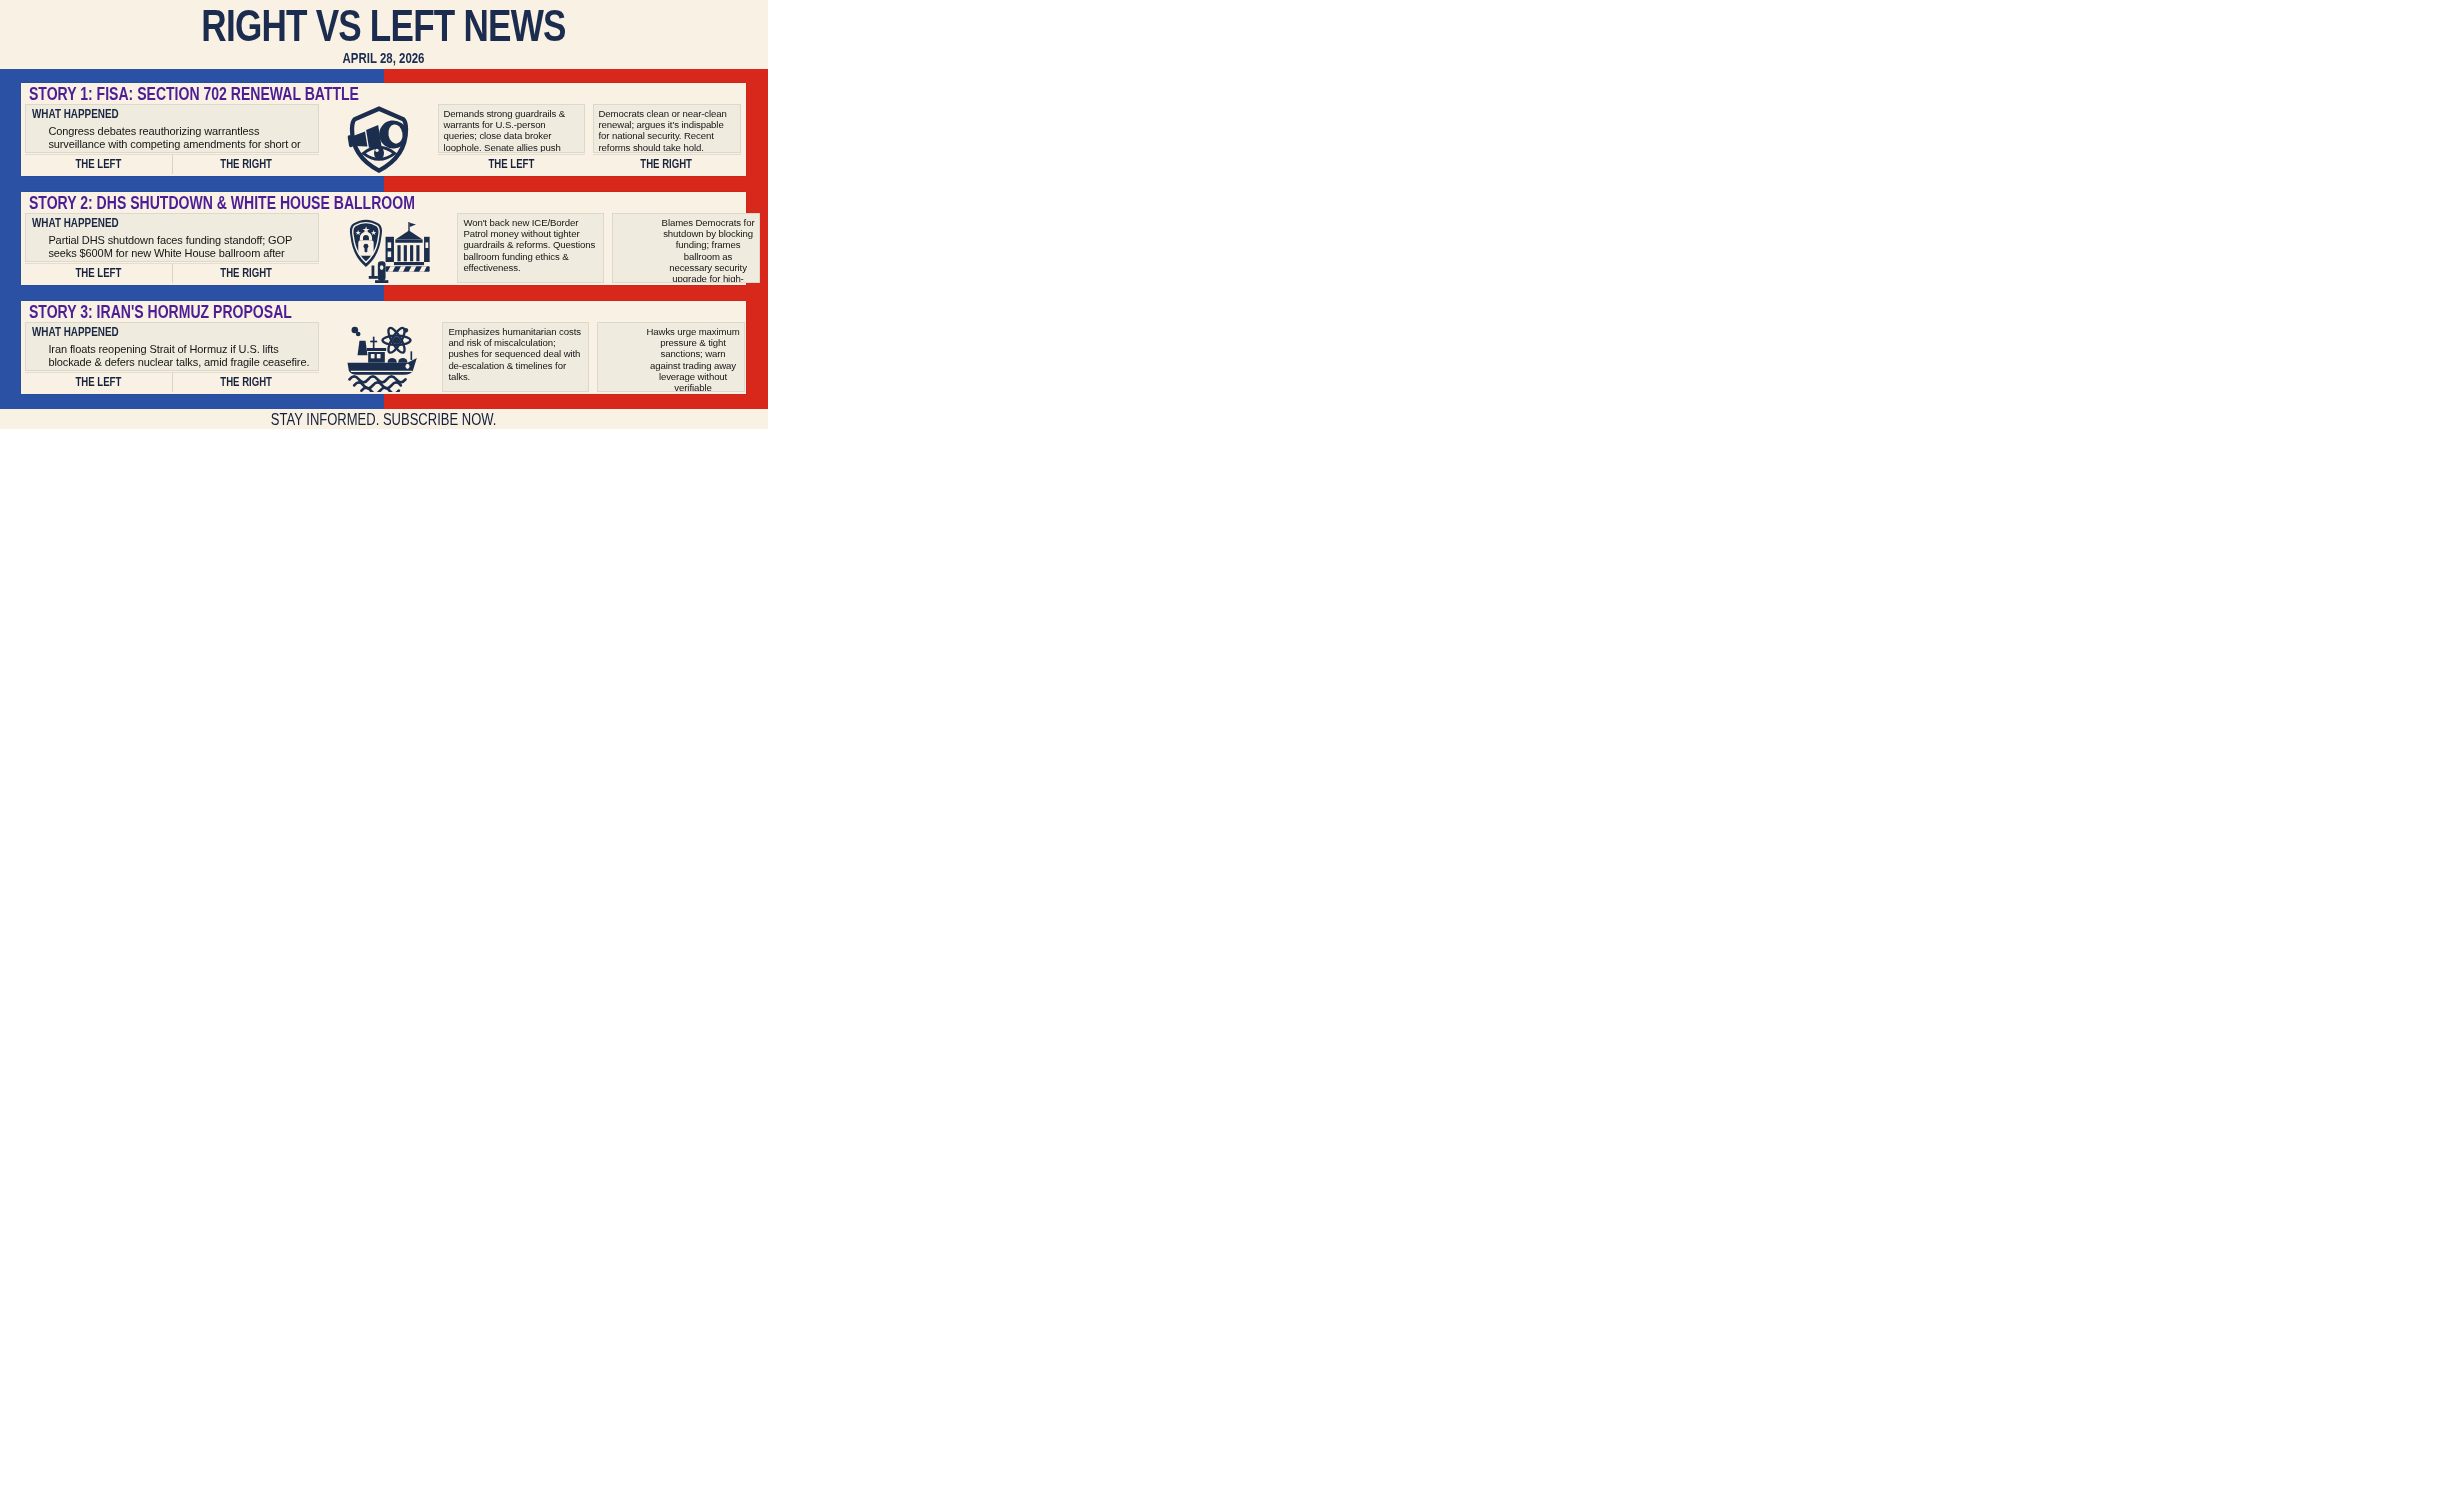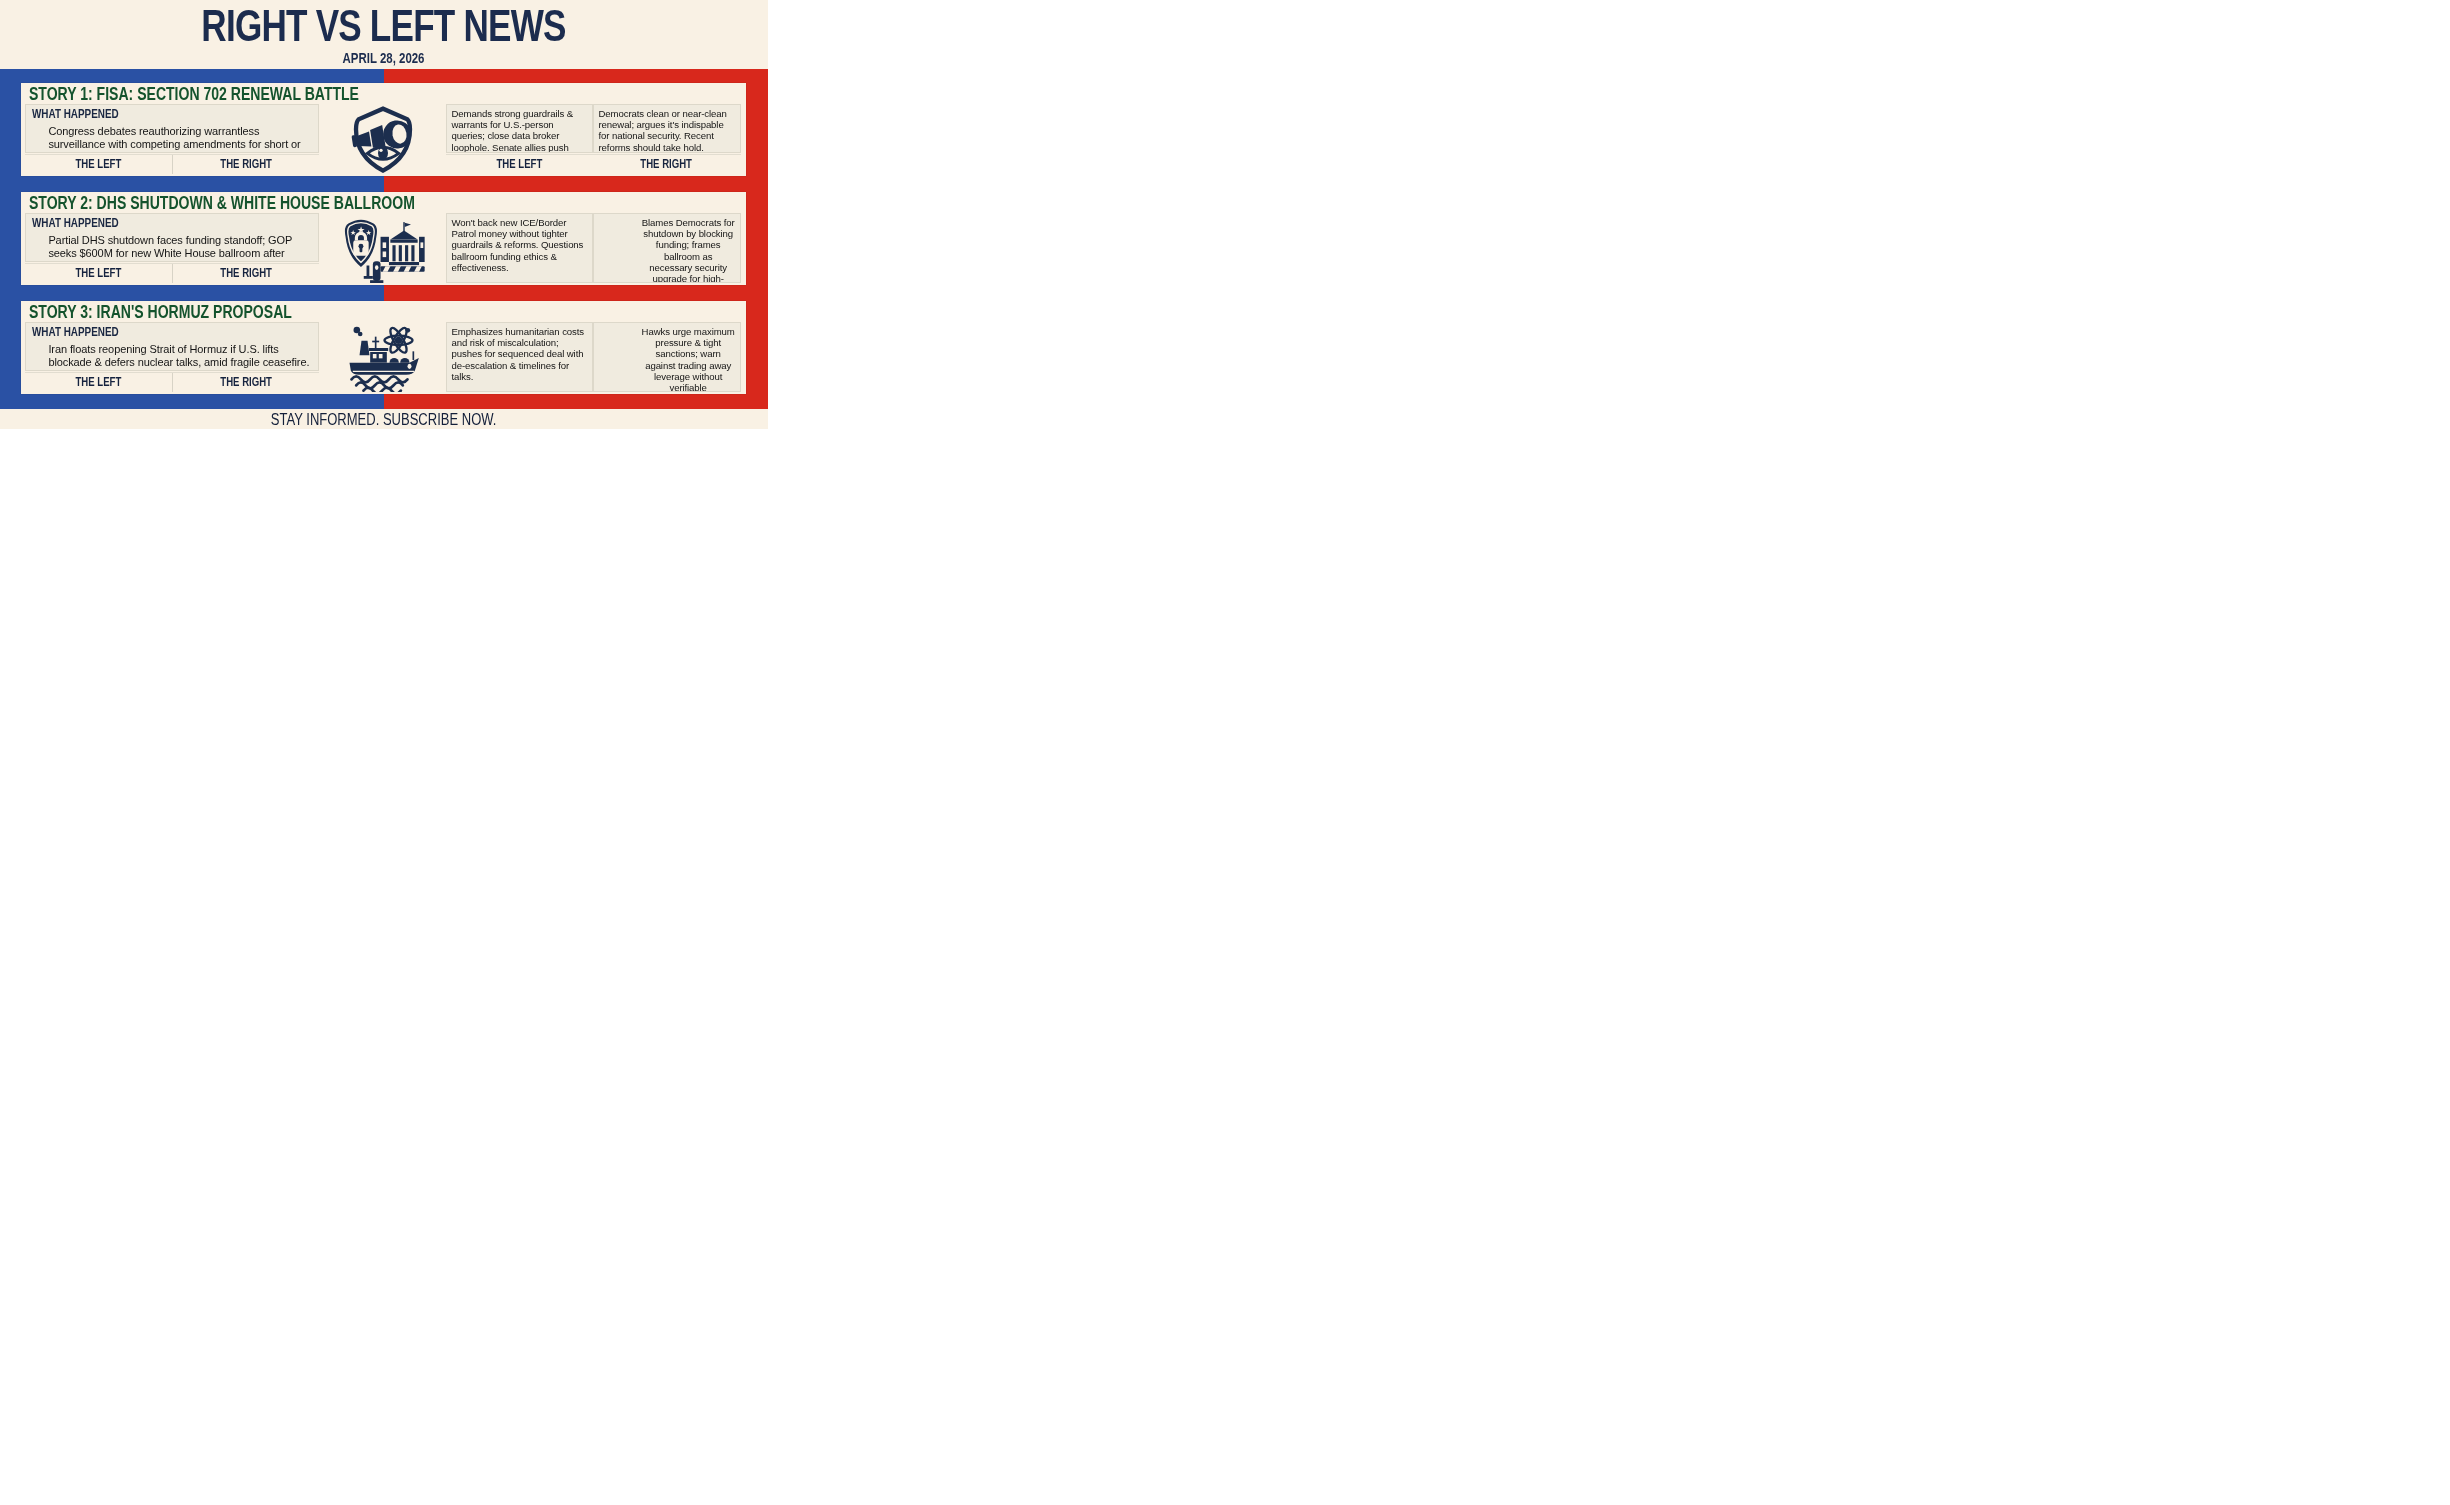--- a/index.html
+++ b/index.html
@@ -10,23 +10,23 @@
   
   .header{text-align:center;padding-top:4.9px;}
   .title{font-size:45px;font-weight:bold;color:#1c2c4e;margin:0;line-height:0.95;letter-spacing:-1px;}
   .date{font-size:14.7px;font-weight:bold;color:#1c2c4e;margin-top:2px;}
   
   .band{position:absolute;top:69px;left:0;width:768px;height:340px;box-sizing:border-box;
         background:linear-gradient(90deg,#2a51a4 0 50%,#d8281c 50% 100%);
         padding:13.7px 22.5px 0 20.6px;}
   .card{background:#f9f1e4;height:93px;box-sizing:border-box;padding:2px 4.9px;margin-bottom:16px;
         display:flex;flex-direction:column;box-shadow:0 0 1px rgba(0,0,0,.25);}
-  .card-title{flex:0 0 18.6px;font-size:18px;font-weight:bold;color:#14532d;padding-left:3.9px;line-height:1.0;}
+  .card-title{flex:0 0 18.6px;font-size:18px;font-weight:bold;color:#4c1d95;padding-left:3.9px;line-height:1.0;}
   .card-body{flex:1;display:grid;grid-template-columns:294px 1fr 147px 148px;align-items:stretch;
-             margin-top:1px;min-height:0;}
+             margin-top:1px;min-height:0;gap:8px;}
   .col{display:flex;flex-direction:column;min-height:0;}
   .panel{background:#f0ebdf;border:0.5px solid #ddd8ca;box-sizing:border-box;}
   .wh-panel{flex:1;padding:2.9px 5.9px;overflow:hidden;}
   .wh-heading{font-size:12.7px;font-weight:bold;color:#1a2742;line-height:1.1;}
   .wh-text{font-size:11px;color:#151515;line-height:1.2;margin-top:2.5px;letter-spacing:-0.1px;margin-left:16px;}
   .lr-row{flex:0 0 19.6px;display:flex;margin-top:1px;border-top:0.5px solid #e2ddd0;}
   .lr-cell{flex:1;display:flex;align-items:center;justify-content:center;
            font-size:12.3px;font-weight:bold;color:#16233f;}
   .lr-cell + .lr-cell{border-left:0.5px solid #d8d3c6;}
   .icon-col{display:flex;align-items:center;justify-content:center;padding:0 2px;}

